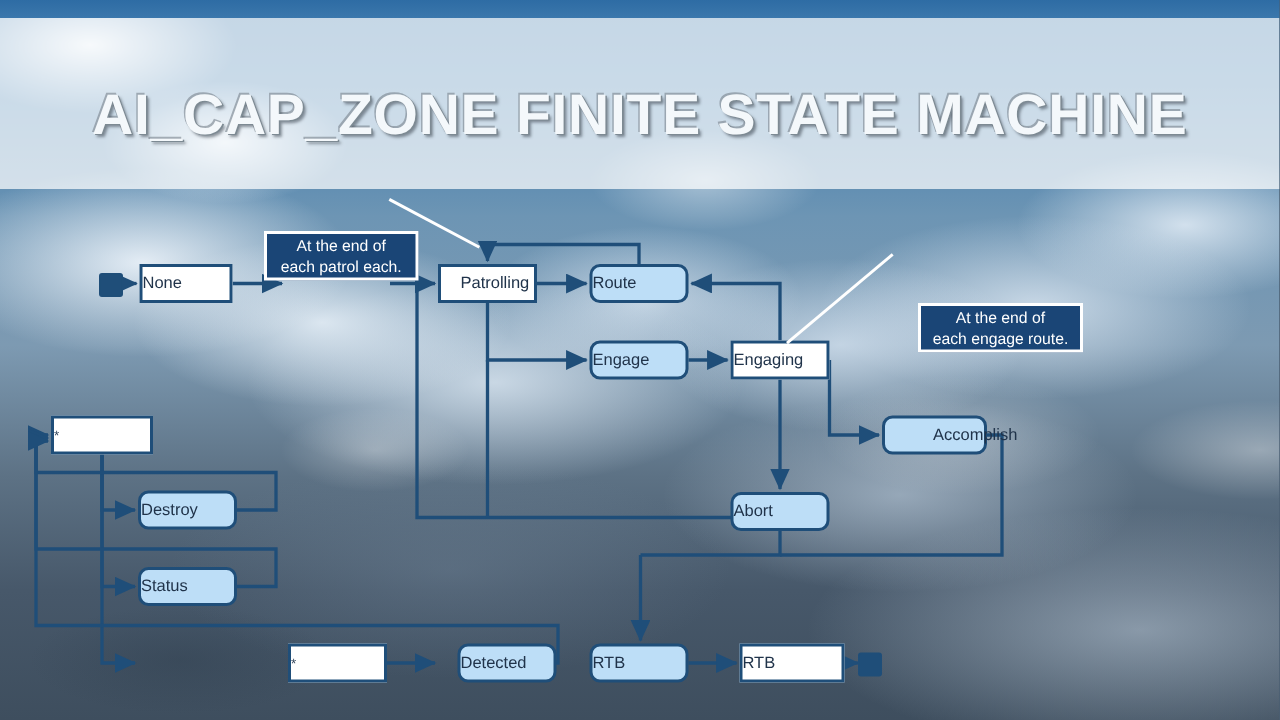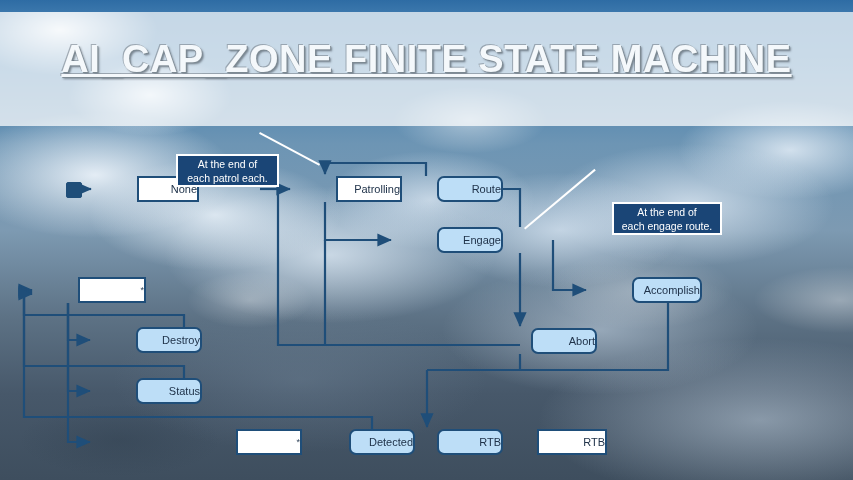--- a/index.html
+++ b/index.html
@@ -37,29 +37,29 @@
         radial-gradient(ellipse 140px 50px at 120px 440px, rgba(40,55,70,.30) 0%, rgba(255,255,255,0) 72%);
       pointer-events:none;}
 
   
   .sky-top{position:absolute;left:0;top:0;width:853px;height:12px;
      background:linear-gradient(180deg,#2e6ca4,#3b77ac);}
   
   .title-band{position:absolute;left:0;top:12px;width:853px;height:114px;
      background:rgba(255,255,255,.72);}
 
-  .title{position:absolute;left:0;top:38px;width:853px;text-align:center;
+  .title{position:absolute;left:0;top:56px;width:853px;text-align:center;
      font-size:38px;font-weight:bold;letter-spacing:.5px;color:#f4f8fb;
-     text-shadow:1px 1px 0 #7d8a93, 2px 2px 2px rgba(60,70,80,.55), -1px -1px 0 rgba(120,130,140,.6);text-decoration:underline;}
+     text-shadow:1px 1px 0 #7d8a93, 2px 2px 2px rgba(60,70,80,.55), -1px -1px 0 rgba(120,130,140,.6);}
 
   
   .fc{position:absolute;inset:0;}
   .node{position:absolute;box-sizing:border-box;
-        border:2px solid #1f4e79;display:flex;align-items:center;justify-content:flex-end;
-        font-size:11px;color:#20334a;margin-left:44px;}
+        border:2px solid #1f4e79;display:flex;align-items:center;justify-content:flex-start;
+        font-size:11px;color:#20334a;}
   .node.white{background:#ffffff;border-radius:0;}
   .node.blue{background:#bddef7;border-radius:7px;}
   .node.star{font-size:9px;color:#33465c;}
   .marker{position:absolute;background:#1f4e79;border:1px solid #1f4e79;}
 
   
   .callout{position:absolute;box-sizing:border-box;background:#1a4576;border:2px solid #ffffff;
      color:#ffffff;font-size:10.5px;line-height:14px;text-align:center;
      display:flex;align-items:center;justify-content:center;padding:3px 6px;margin-top:41px;}
   .leader{position:absolute;background:#ffffff;transform-origin:0 0;height:2px;}
@@ -141,32 +141,35 @@
     </svg>
 
     <div class="marker" style="left:66px;top:182px;width:14px;height:14px;border-radius:2px;"></div>
     <div class="marker" style="left:572px;top:435px;width:14px;height:14px;border-radius:2px;"></div>
 
     <div class="node white" style="left:93px;top:176px;width:62px;height:26px;">
       <span>None</span>
     </div>
 
 
-    <div class="node white" style="left:292px;top:176px;width:66px;height:26px;">
+    <div class="node white" style="left:292px;top:176px;width:66px;height:26px;padding-left:13px;">
       <span>Patrolling</span>
     </div>
 
     <div class="node blue" style="left:393px;top:176px;width:66px;height:26px;">
       <span>Route</span>
     </div>
 
     <div class="node blue" style="left:393px;top:227px;width:66px;height:26px;">
       <span>Engage</span>
     </div>
 
+    <div class="node white" style="left:487px;top:227px;width:66px;height:26px;">
+      <span>Engaging</span>
+    </div>
 
     <div class="node blue" style="left:588px;top:277px;width:70px;height:26px;padding-left:32px;">
       <span>Accomplish</span>
     </div>
 
     <div class="node blue" style="left:487px;top:328px;width:66px;height:26px;">
       <span>Abort</span>
     </div>
 
     <div class="node white star" style="left:34px;top:277px;width:68px;height:26px;">

